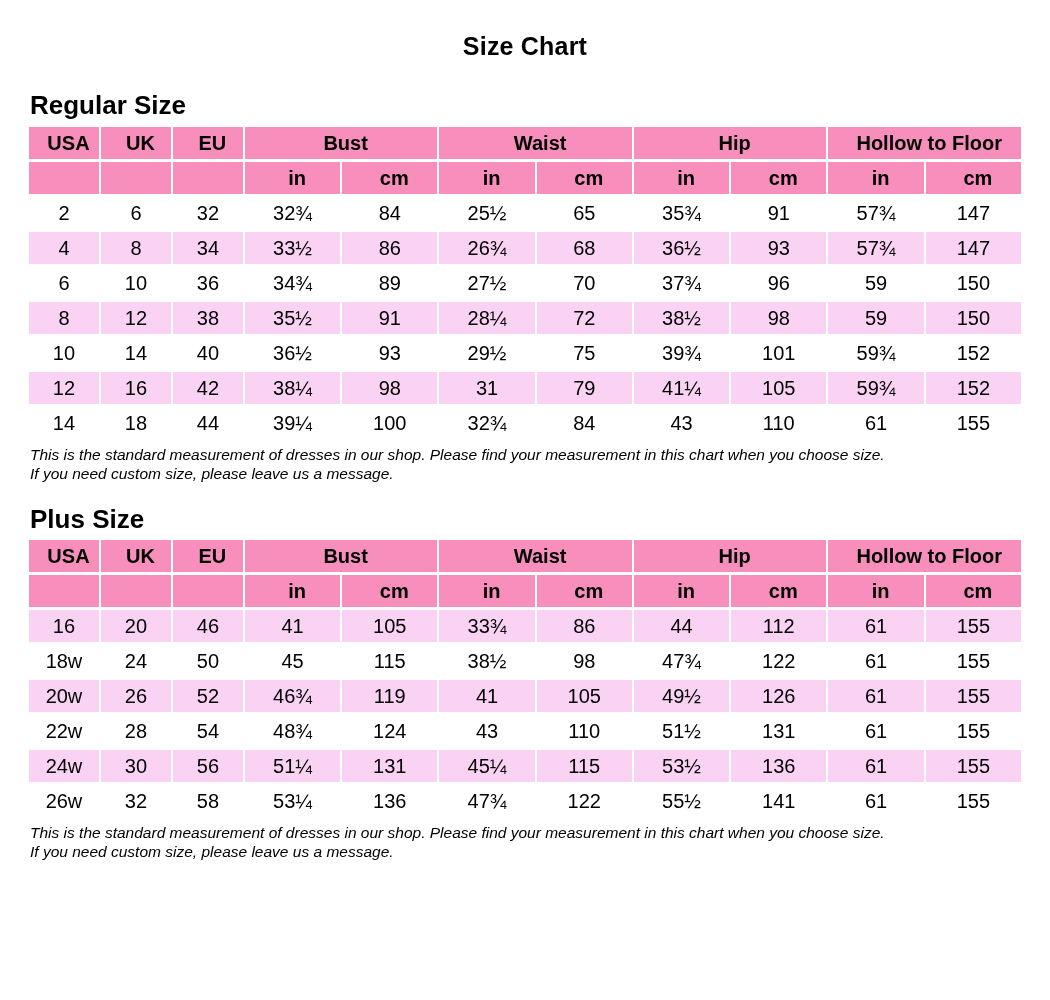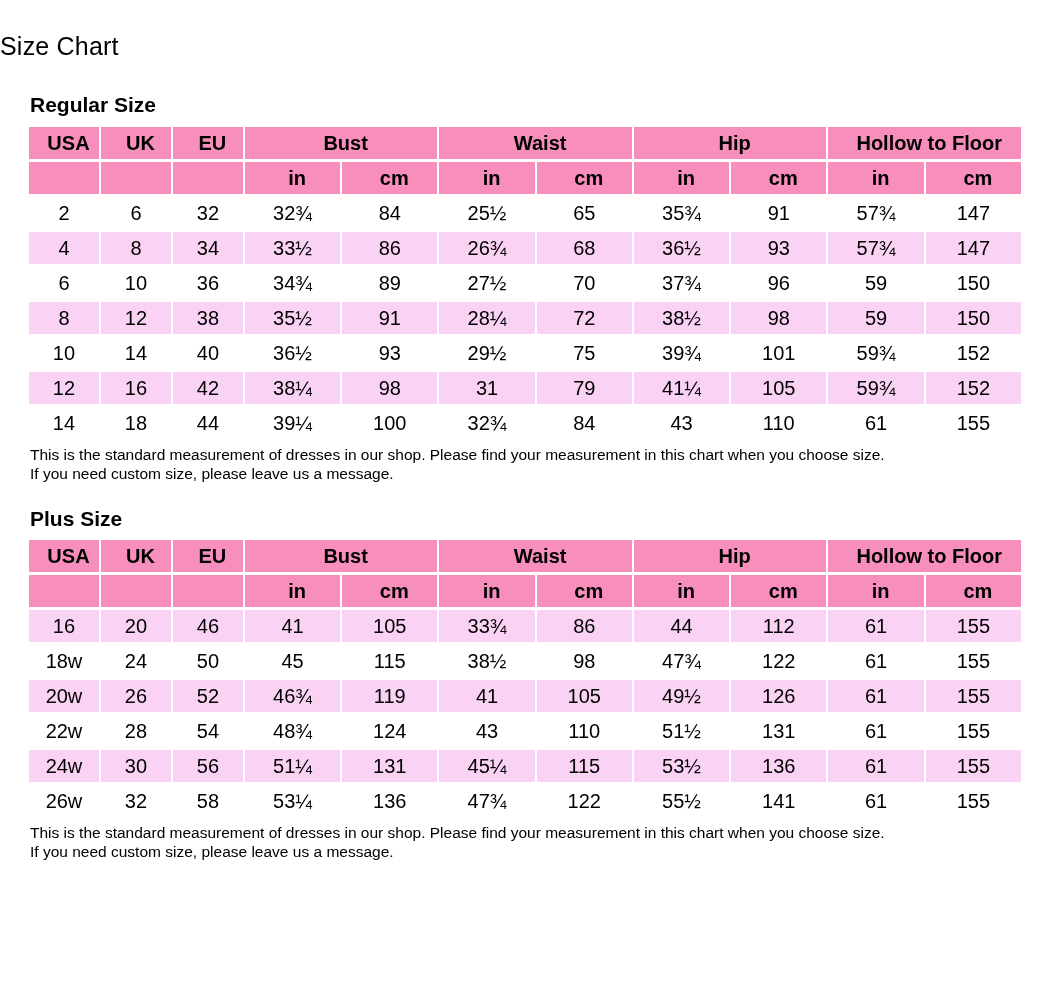--- a/index.html
+++ b/index.html
@@ -8,28 +8,28 @@
     padding: 0;
     background: #ffffff;
     width: 1050px;
     height: 1000px;
     font-family: "Liberation Sans", "DejaVu Sans", sans-serif;
     color: #000;
     overflow: hidden;
   }
   .page-title {
     margin: 31px 0 0 0;
-    text-align: left;
+    text-align: center;
     font-size: 25px;
     line-height: 30px;
-    font-weight: normal;
+    font-weight: bold;
     letter-spacing: 0.2px;
   }
   .section-heading {
-    font-size: 21px;
+    font-size: 26px;
     line-height: 24px;
     font-weight: bold;
     margin: 32px 0 7px 30px;
   }
   .section-heading.plus { margin-top: 24px; margin-bottom: 6px; }
   table.size-table {
     width: 996px;
     margin-left: 27px;
     border-collapse: separate;
     border-spacing: 2px 3px;
@@ -58,21 +58,21 @@
   table.regular tbody tr:nth-child(even) td,
   table.plus tbody tr:nth-child(odd) td {
     background: var(--row-alt-bg, #FAD2F4);
   }
   .note {
     margin: 3px 0 0 30px;
     font-size: 15.5px;
     line-height: 19px;
     font-weight: normal;
   }
-  .note .line { display: block; }
+  .note .line { display: block; font-style: italic; }
 </style>
 </head>
 <body style="color: rgb(0, 0, 0); background: rgb(255, 255, 255);">
 
 <h1 class="page-title">Size Chart</h1>
 
 <h2 class="section-heading">Regular Size</h2>
 
 <table class="size-table regular">
   <colgroup>

